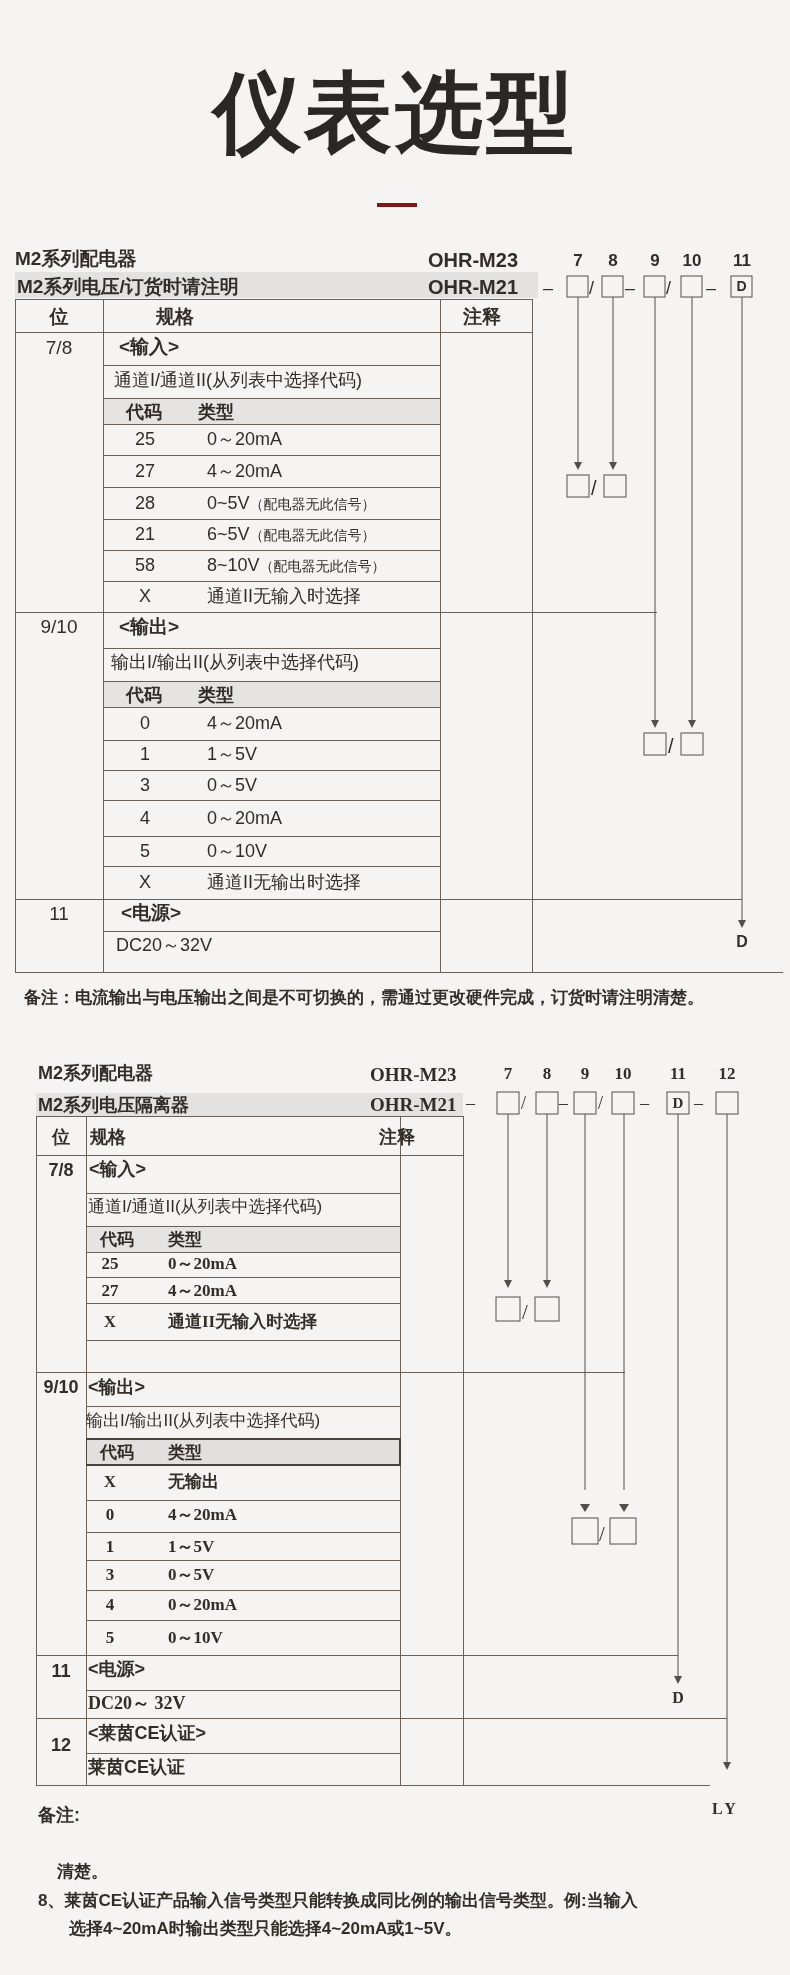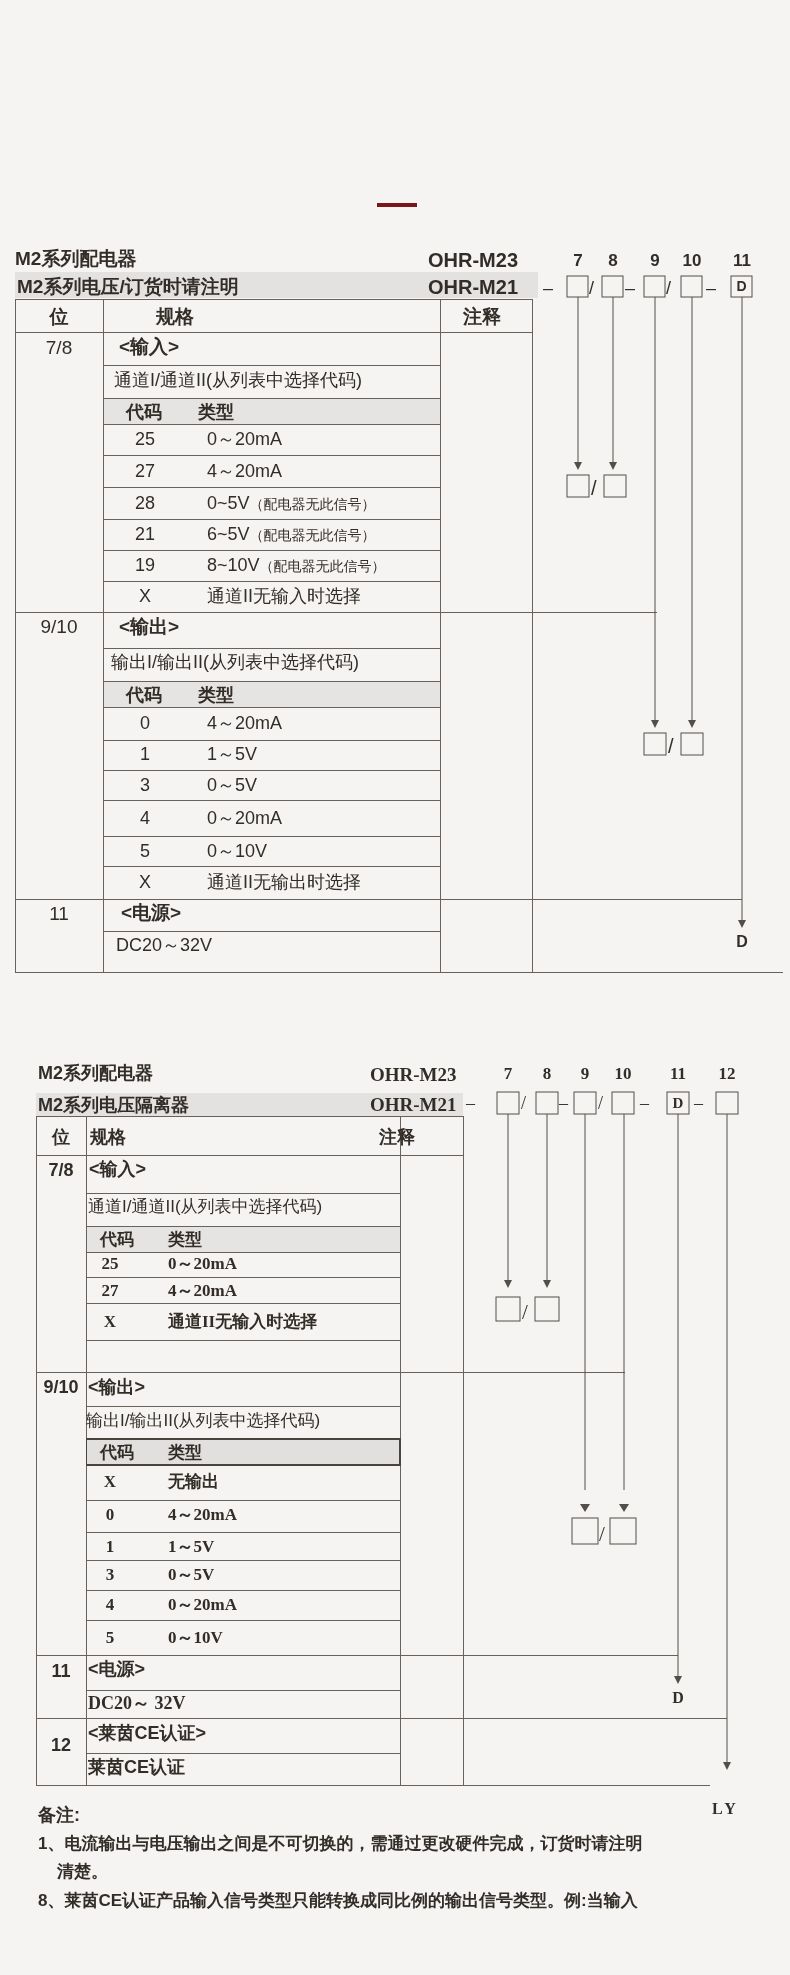--- a/index.html
+++ b/index.html
@@ -134,20 +134,21 @@
         <polygon points="504,1280 512,1280 508,1288"></polygon>
         <polygon points="543,1280 551,1280 547,1288"></polygon>
         <polygon points="580,1504 590,1504 585,1512"></polygon>
         <polygon points="619,1504 629,1504 624,1512"></polygon>
         <polygon points="674,1676 682,1676 678,1684"></polygon>
         <polygon points="723,1762 731,1762 727,1770"></polygon>
       </g>
     </g>
   </svg>
 
+  <div class="title">仪表选型</div>
   <div class="red-dash"></div>
 
   <div class="abs sb f19" style="left:15px;top:247px">M2系列配电器</div>
   <div class="abs sb f19" style="left:17px;top:275px">M2系列电压/订货时请注明</div>
   <div class="abs sb f20" style="left:428px;top:248px">OHR-M23</div>
   <div class="abs sb f20" style="left:428px;top:275px">OHR-M21</div>
 
   <div class="abs sb ctr f17" style="left:563px;top:250px;width:30px">7</div>
   <div class="abs sb ctr f17" style="left:598px;top:250px;width:30px">8</div>
   <div class="abs sb ctr f17" style="left:640px;top:250px;width:30px">9</div>
@@ -172,21 +173,21 @@
   <div class="abs b f18" style="left:198px;top:401px">类型</div>
 
   <div class="abs ctr f18" style="left:123px;top:428px;width:44px">25</div>
   <div class="abs f18" style="left:207px;top:428px">0～20mA</div>
   <div class="abs ctr f18" style="left:123px;top:460px;width:44px">27</div>
   <div class="abs f18" style="left:207px;top:460px">4～20mA</div>
   <div class="abs ctr f18" style="left:123px;top:492px;width:44px">28</div>
   <div class="abs f18" style="left:207px;top:492px"><span>0~5V</span><span class="paren">（配电器无此信号）</span></div>
   <div class="abs ctr f18" style="left:123px;top:523px;width:44px">21</div>
   <div class="abs f18" style="left:207px;top:523px"><span>6~5V</span><span class="paren">（配电器无此信号）</span></div>
-  <div class="abs ctr f18" style="left:123px;top:554px;width:44px">19</div>
+  <div class="abs ctr f18" style="left:123px;top:554px;width:44px">58</div>
   <div class="abs f18" style="left:207px;top:554px"><span>8~10V</span><span class="paren">（配电器无此信号）</span></div>
   <div class="abs ctr f18" style="left:123px;top:585px;width:44px">X</div>
   <div class="abs f18" style="left:207px;top:585px">通道II无输入时选择</div>
 
   <div class="abs ctr f19" style="left:15px;top:615px;width:88px">9/10</div>
   <div class="abs sb f19" style="left:119px;top:615px">&lt;输出&gt;</div>
   <div class="abs f18" style="left:111px;top:651px">输出I/输出II(从列表中选择代码)</div>
   <div class="abs b f18" style="left:126px;top:684px">代码</div>
   <div class="abs b f18" style="left:198px;top:684px">类型</div>
 
@@ -204,20 +205,21 @@
   <div class="abs f18" style="left:207px;top:871px">通道II无输出时选择</div>
 
   <div class="abs ctr f19" style="left:15px;top:902px;width:88px">11</div>
   <div class="abs sb f19" style="left:121px;top:901px">&lt;电源&gt;</div>
   <div class="abs f18" style="left:116px;top:934px">DC20～32V</div>
 
   <div class="abs f20" style="left:591px;top:476px">/</div>
   <div class="abs f20" style="left:668px;top:734px">/</div>
   <div class="abs ctr f16 sb" style="left:731px;top:932px;width:22px">D</div>
 
+  <div class="abs b f17" style="left:24px;top:987px">备注：电流输出与电压输出之间是不可切换的，需通过更改硬件完成，订货时请注明清楚。</div>
 
   <div class="abs sb f18" style="left:38px;top:1062px">M2系列配电器</div>
   <div class="abs sb f18" style="left:38px;top:1094px">M2系列电压隔离器</div>
   <div class="abs serif b f19" style="left:370px;top:1063px">OHR-M23</div>
   <div class="abs serif b f19" style="left:370px;top:1093px">OHR-M21</div>
 
   <div class="abs serif b ctr f17" style="left:493px;top:1063px;width:30px">7</div>
   <div class="abs serif b ctr f17" style="left:532px;top:1063px;width:30px">8</div>
   <div class="abs serif b ctr f17" style="left:570px;top:1063px;width:30px">9</div>
   <div class="abs serif b ctr f17" style="left:608px;top:1063px;width:30px">10</div>
@@ -275,17 +277,17 @@
   <div class="abs b ctr f18" style="left:36px;top:1734px;width:50px">12</div>
   <div class="abs b f18" style="left:88px;top:1722px">&lt;莱茵CE认证&gt;</div>
   <div class="abs b f18" style="left:88px;top:1756px">莱茵CE认证</div>
 
   <div class="abs serif f21" style="left:522px;top:1299px">/</div>
   <div class="abs serif f21" style="left:599px;top:1521px">/</div>
   <div class="abs serif sb ctr f16" style="left:667px;top:1688px;width:22px">D</div>
   <div class="abs serif sb f16" style="left:712px;top:1799px;letter-spacing:3px">LY</div>
 
   <div class="abs b f18" style="left:38px;top:1804px">备注:</div>
-  <div class="abs b f17" style="left:38px;top:1833px">1、电流输出与电压输出之间是不可切换的，需通过更改硬件完成，订货时请注明</div>
   <div class="abs b f17" style="left:57px;top:1861px">清楚。</div>
   <div class="abs b f17" style="left:38px;top:1890px">8、莱茵CE认证产品输入信号类型只能转换成同比例的输出信号类型。例:当输入</div>
+  <div class="abs b f17" style="left:69px;top:1918px">选择4~20mA时输出类型只能选择4~20mA或1~5V。</div>
 
 </div>
 
 </body></html>

